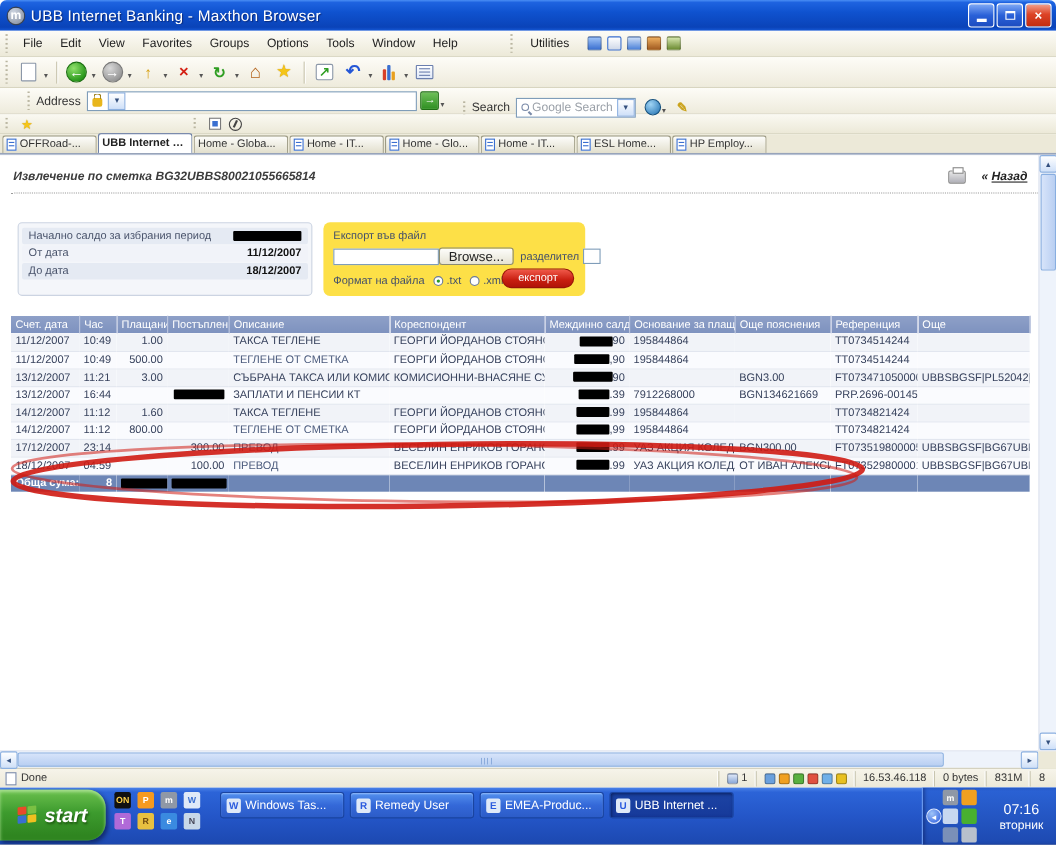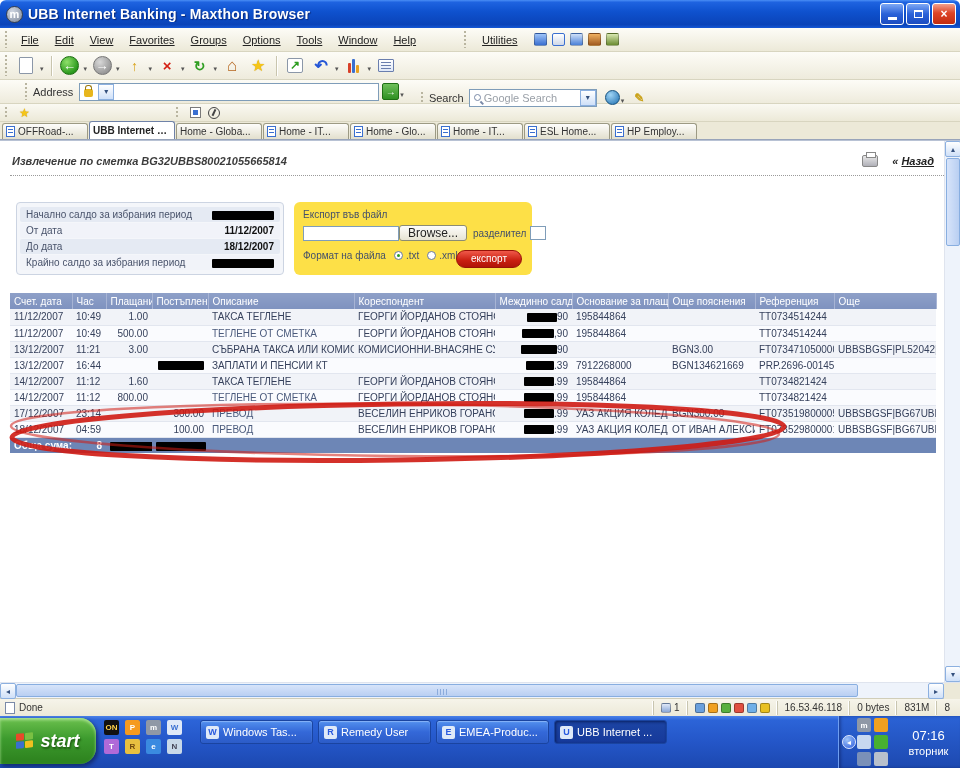--- a/index.html
+++ b/index.html
@@ -5,35 +5,35 @@
   * { margin:0; padding:0; box-sizing:border-box; }
   html,body { background:#555; }
   body { font-family:"Liberation Sans", sans-serif; }
   #screen { position:relative; width:960px; height:768px; background:#fff; overflow:hidden; }
 
   
   .titlebar { height:28px; background:linear-gradient(#4a8ef5 0%,#1e63e0 8%,#0f52cf 40%,#0a43b8 88%,#1558d6 100%);
     display:flex; align-items:center; padding:0 4px 0 6px; border-radius:6px 6px 0 0; }
   .app-icon { width:17px; height:17px; border-radius:50%; background:radial-gradient(circle at 35% 30%,#cfd6e2,#7d8798); color:#fff;
     font-size:11px; font-weight:bold; display:flex; align-items:center; justify-content:center; margin-right:5px; border:1px solid #39414f; }
-  .title-text { color:#fff; font-size:14px; font-weight:bold; text-shadow:1px 1px 1px #0a2a7a; letter-spacing:.2px; flex:1;
+  .title-text { color:#fff; font-size:14px; font-weight:normal; text-shadow:1px 1px 1px #0a2a7a; letter-spacing:.2px; flex:1;
     white-space:nowrap; overflow:hidden; }
   .winbtn { width:24px; height:22px; margin-left:2px; border-radius:3px; border:1px solid #fff; display:flex; align-items:center;
     justify-content:center; color:#fff; font-size:12px; font-weight:bold; }
   .winbtn.min,.winbtn.restore { background:linear-gradient(#7da8f5,#2a61d8 50%,#1c4cc0); }
   .winbtn.close { background:linear-gradient(#f2a08c,#dd4426 45%,#c22c10); }
   .minbar { width:9px; height:3px; background:#fff; margin-top:9px; }
   .restoreglyph { width:9px; height:8px; border:1px solid #fff; border-top:2px solid #fff; background:transparent; }
 
   
   .menubar { height:24px; background:linear-gradient(#fdfcf7,#ece9d8); display:flex; align-items:center; padding:0 4px;
     border-bottom:1px solid #d8d5c0; font-size:11px; color:#222; }
   .grip { width:4px; align-self:stretch; margin:3px 4px 3px 1px;
     background:repeating-linear-gradient(180deg,#b9b5a0 0 2px,transparent 2px 4px); background-size:2px 4px; background-repeat:repeat-y; }
-  .menuitem { padding:3px 8px;text-decoration:underline; }
+  .menuitem { padding:3px 8px; }
   .util-sep { width:4px; align-self:stretch; margin:3px 6px 3px 40px;
     background:repeating-linear-gradient(180deg,#b9b5a0 0 2px,transparent 2px 4px); background-size:2px 4px; background-repeat:repeat-y; }
   .util-icons { display:flex; gap:5px; margin-left:8px; }
   .uicon { width:13px; height:13px; border-radius:2px; border:1px solid rgba(0,0,0,.25); }
 
   
   .toolbar { height:28px; background:linear-gradient(#fdfcf7,#eeebdc); display:flex; align-items:center; padding:0 4px;
     border-bottom:1px solid #d8d5c0; }
   .tbtn { display:flex; align-items:center; justify-content:center; height:24px; min-width:24px; border-radius:2px; margin:0 1px; }
   .caret { font-size:7px; color:#555; margin:6px 2px 0 1px; }
@@ -64,21 +64,21 @@
     margin-left:6px; padding:0 2px; }
   .lock-ic { width:9px; height:8px; background:#e8b61c; border-radius:2px; position:relative; margin:2px 4px 0 2px; }
   .lock-ic::before { content:""; position:absolute; top:-4px; left:1px; width:5px; height:4px; border:1.5px solid #9a7a10;
     border-bottom:none; border-radius:3px 3px 0 0; }
   .addr-input { border:none; outline:none; flex:1; font-size:11px; font-family:"Liberation Sans",sans-serif; color:#111; }
   .dd-arrow { width:16px; height:16px; background:linear-gradient(#fff,#cfe0f8); border:1px solid #8cb0e0; color:#34507e;
     font-size:8px; display:flex; align-items:center; justify-content:center; margin-left:1px; }
   .go-btn { width:17px; height:17px; background:linear-gradient(#6fc05a,#2f8f22); border:1px solid #1f6f14; color:#fff;
     border-radius:2px; font-size:10px; font-weight:bold; display:flex; align-items:center; justify-content:center; margin-left:3px; }
   .search-wrap { display:flex; align-items:center; margin-left:14px;margin-top:12px; }
-  .search-field { display:flex; align-items:center; background:#fff; border:1px solid #7f9db9; height:18px; width:128px; margin-left:5px; }
+  .search-field { display:flex; align-items:center; background:#fff; border:1px solid #7f9db9; height:18px; width:109px; margin-left:5px; }
   .mag-ic { width:7px; height:7px; border:1.5px solid #7a8aa8; border-radius:50%; position:relative; margin:0 3px 0 4px; }
   .mag-ic::after { content:""; position:absolute; width:4px; height:1.5px; background:#7a8aa8; transform:rotate(45deg); left:5px; top:7px; }
   .search-input { border:none; outline:none; flex:1; font-size:11px; font-family:"Liberation Sans",sans-serif; color:#333; min-width:0; }
   .search-input::placeholder { color:#9aa0a8; }
   .globe-ic { width:15px; height:15px; border-radius:50%; background:radial-gradient(circle at 35% 30%,#9fd4f5,#1f6fb0); border:1px solid #14507e; margin-left:8px; }
   .pencil-ic { font-size:12px; color:#caa21a; margin-left:8px; font-weight:bold; transform:rotate(0deg); }
 
   
   .smallbar { height:18px; background:linear-gradient(#faf9f2,#ece9d8); display:flex; align-items:center; padding:0 4px;
     border-bottom:1px solid #d8d5c0; }
@@ -372,24 +372,20 @@
             <span class="info-value"><span class="redact" style="width: 62px;"></span></span>
           </div>
           <div class="info-row">
             <span class="info-label">От дата</span>
             <span class="info-value">11/12/2007</span>
           </div>
           <div class="info-row">
             <span class="info-label">До дата</span>
             <span class="info-value">18/12/2007</span>
           </div>
-          <div class="info-row">
-            <span class="info-label">Крайно салдо за избрания период</span>
-            <span class="info-value"><span class="redact" style="width: 62px;"></span></span>
-          </div>
         </div>
 
       <div class="export-panel">
         <div>Експорт във файл</div>
         <div class="exp-row">
           <input class="exp-file-input" value="" style="">
           <button class="browse-btn">Browse...</button>
           <span class="sep-label">разделител</span>
           <input class="sep-input" value="" style="">
         </div>

